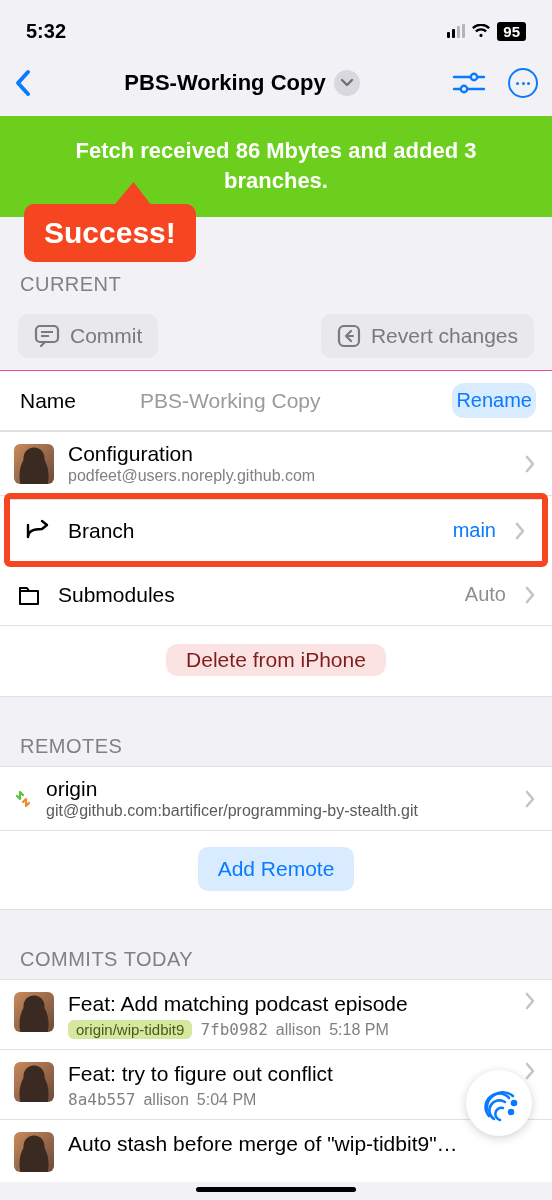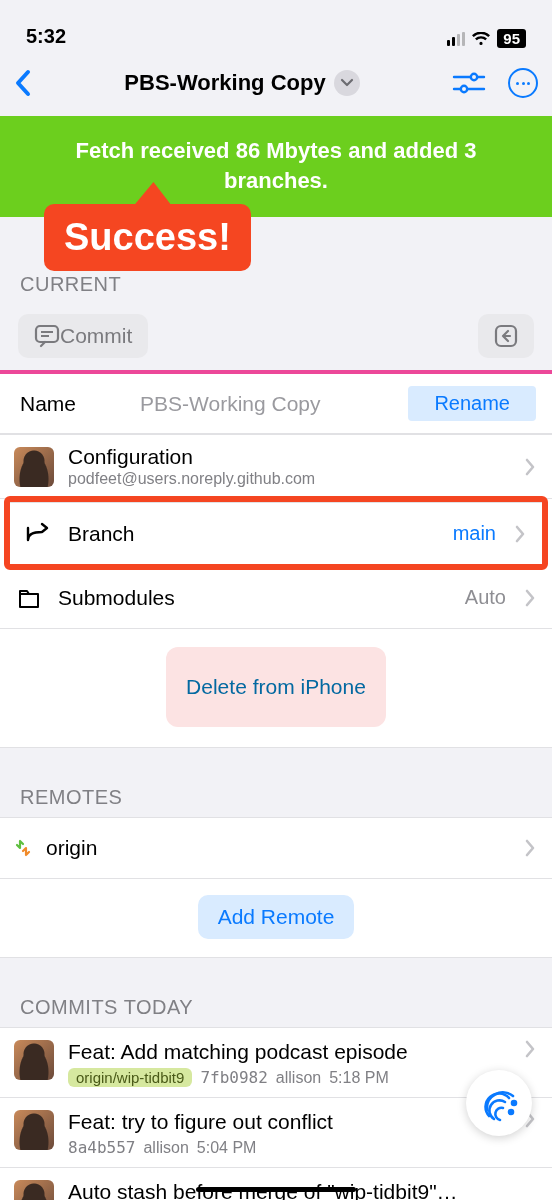--- a/index.html
+++ b/index.html
@@ -8,21 +8,21 @@
       background: #f2f2f6;
       width: 552px;
       height: 1200px;
       overflow: hidden;
       position: relative;
       color: #000;
     }
     .status-bar {
       display: flex;
       justify-content: space-between;
-      align-items: flex-end;
+      align-items: center;
       padding: 14px 26px 8px 26px;
       height: 56px;
       font-weight: 600;
       font-size: 20px;
     }
     .status-right { display: flex; gap: 6px; align-items: center; }
     .signal-bars { display: inline-flex; align-items: flex-end; gap: 2px; height: 14px; }
     .signal-bars span { width: 3px; background: #b6b6b8; border-radius: 1px; }
     .signal-bars span.on { background: #000; }
     .wifi-icon, .battery-pill { display: inline-flex; align-items: center; }
@@ -60,26 +60,25 @@
       font-weight: 600;
       padding: 20px 30px 22px 30px;
       line-height: 1.35;
       position: relative;
     }
     .success-tag {
       position: absolute;
       left: 24px; top: 204px;
       background: #f54621;
       color: #fff;
-      font-size: 38px;
+      font-size: 30px;
       font-weight: 700;
       padding: 12px 20px;
       border-radius: 10px;
       z-index: 5;
-      margin-left: 20px;
     }
     .success-tag::before {
       content: "";
       position: absolute;
       top: -22px; left: 90px;
       border-left: 14px solid transparent;
       border-right: 34px solid transparent;
       border-bottom: 30px solid #f54621;
       transform: skewX(-20deg);
     }
@@ -94,38 +93,39 @@
       gap: 16px;
       padding: 10px 18px 12px 18px;
     }
     .pill-btn {
       background: #e9e9ec;
       color: #7a7a7e;
       border-radius: 10px;
       padding: 10px 16px;
       display: flex;
       align-items: center;
+      gap: 10px;
       font-size: 21px;
       font-weight: 400;
     }
     .pill-btn.wide { flex: 0 0 auto; }
     .name-row {
       background: #fff;
       display: flex;
       align-items: center;
       padding: 12px 16px 12px 20px;
-      border-top: 4px solid #ec4899;
+      border-top: 1px solid #ec4899;
       border-bottom: 1px solid #e1e1e4;
       justify-content: space-between;
     }
     .name-row .label { font-size: 21px; width: 120px; }
     .name-row .val { color: #9a9a9f; font-size: 21px; flex: 1; }
     .rename-btn {
       background: #d9ebff; color: #0a7aff;
-      padding: 6px 26px; border-radius: 4px; font-size: 20px;
+      padding: 6px 4px; border-radius: 12px; font-size: 20px;
     }
     .list { background: #fff; }
     .list-item {
       display: flex; align-items: center;
       padding: 10px 16px 10px 14px; min-height: 62px;
       border-bottom: 1px solid #e1e1e4;
       gap: 14px;
     }
     .list-item:first-child { border-top: 1px solid #e1e1e4; }
     .li-icon { width: 30px; display: flex; justify-content: center; color: #555; }
@@ -146,22 +146,22 @@
     .li-value { color: #0a7aff; font-size: 20px; margin-right: 4px; }
     .li-value.muted { color: #8e8e93; }
     .chevron { color: #c4c4c8; }
     .highlight-box {
       border: 6px solid #f54521;
       border-radius: 6px;
       margin: -3px 4px;
     }
     .delete-row { display: flex; justify-content: center; padding: 18px 0 20px 0; background: #fff; border-bottom: 1px solid #e1e1e4; }
     .delete-btn {
-      background: #fce3e3; color: #0369a1;
-      padding: 28px 20px; border-radius: 12px;
+      background: #fce3e3; color: #7f1d1d;
+      padding: 4px 20px; border-radius: 12px;
       font-size: 21px; font-weight: 400;
     }
     .remote-item .li-title { font-size: 21px; }
     .remote-item .li-sub { font-size: 16px; color: #5a5a5e; }
     .add-remote-row { display: flex; justify-content: center; padding: 16px 0 18px 0; background: #fff; border-bottom: 1px solid #e1e1e4; }
     .add-remote-btn {
       background: #d9ebff; color: #0a7aff;
       padding: 10px 20px; border-radius: 10px;
       font-size: 21px;
     }
@@ -264,20 +264,21 @@
         <line x1="7" y1="12" x2="15" y2="12" stroke="#7a7a7e" stroke-width="2"></line>
       </svg>
     <span>Commit</span>
   </div>
   <div style="flex:1"></div>
   <div class="pill-btn wide">
     <svg width="24" height="24" viewBox="0 0 24 24">
         <rect x="2" y="2" width="20" height="20" rx="5" stroke="#7a7a7e" stroke-width="2.2" fill="none"></rect>
         <path d="M14 7 L9 12 L14 17 M9 12 H16" stroke="#7a7a7e" stroke-width="2.2" fill="none" stroke-linecap="round" stroke-linejoin="round"></path>
       </svg>
+    <span>Revert changes</span>
   </div>
 </div>
 
 <div class="name-row">
   <div class="label">Name</div>
   <div class="val">PBS-Working Copy</div>
   <div class="rename-btn">Rename</div>
 </div>
 
 <div class="list">
@@ -340,20 +341,21 @@
 <div class="list">
   <div class="list-item remote-item">
     <div class="li-icon" style="width:18px">
       <svg width="18" height="18" viewBox="0 0 18 18">
           <path d="M6 2 v7 l-3 -3 M6 2 l3 3" stroke="#5fbf3f" stroke-width="2.2" fill="none" stroke-linecap="round" stroke-linejoin="round"></path>
           <path d="M12 16 v-7 l-3 3 M12 16 l3 -3" stroke="#f08a2a" stroke-width="2.2" fill="none" stroke-linecap="round" stroke-linejoin="round"></path>
         </svg>
     </div>
     <div class="li-body">
       <div class="li-title">origin</div>
+      <div class="li-sub">git@github.com:bartificer/programming-by-stealth.git</div>
     </div>
     <span class="chevron">
       <svg width="12" height="18" viewBox="0 0 12 18">
           <path d="M3 2 L9 9 L3 16" stroke="#c4c4c8" stroke-width="2.6" fill="none" stroke-linecap="round" stroke-linejoin="round"></path>
         </svg>
     </span>
   </div>
   <div class="add-remote-row">
     <div class="add-remote-btn">Add Remote</div>
   </div>

